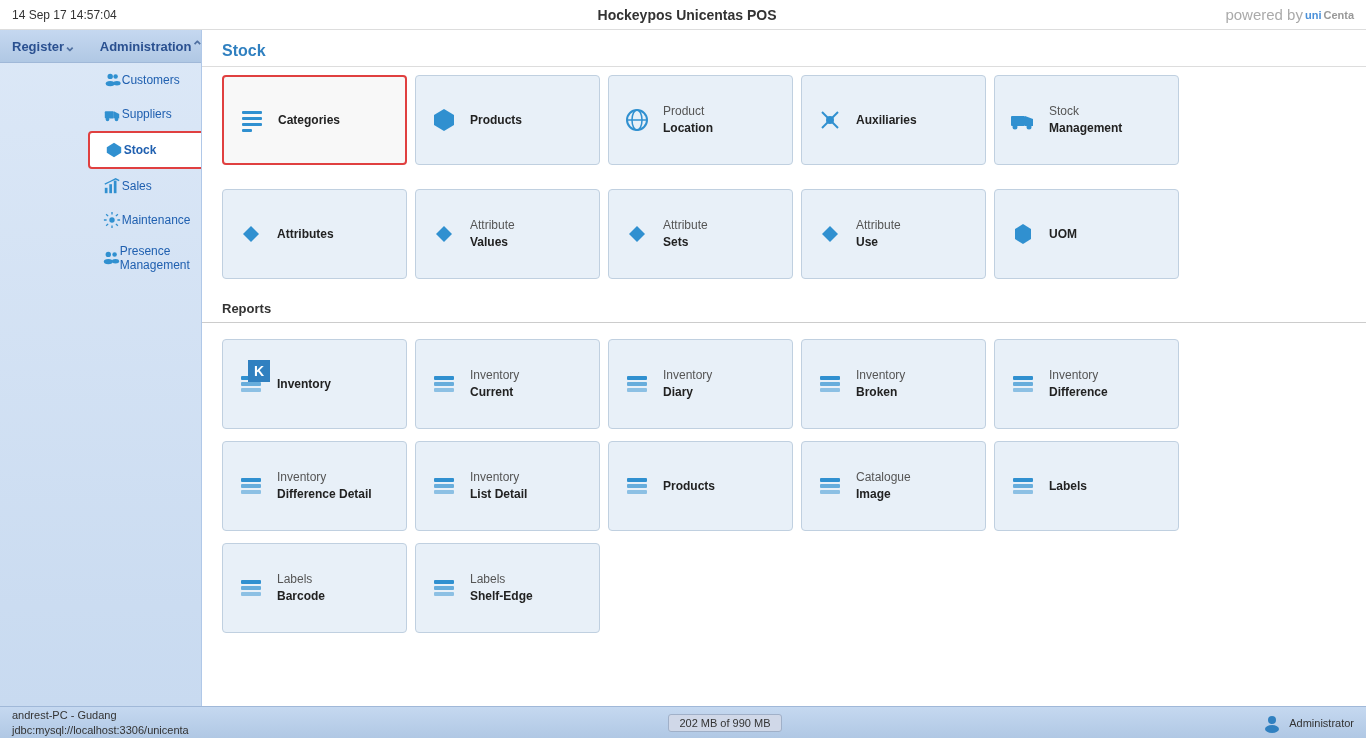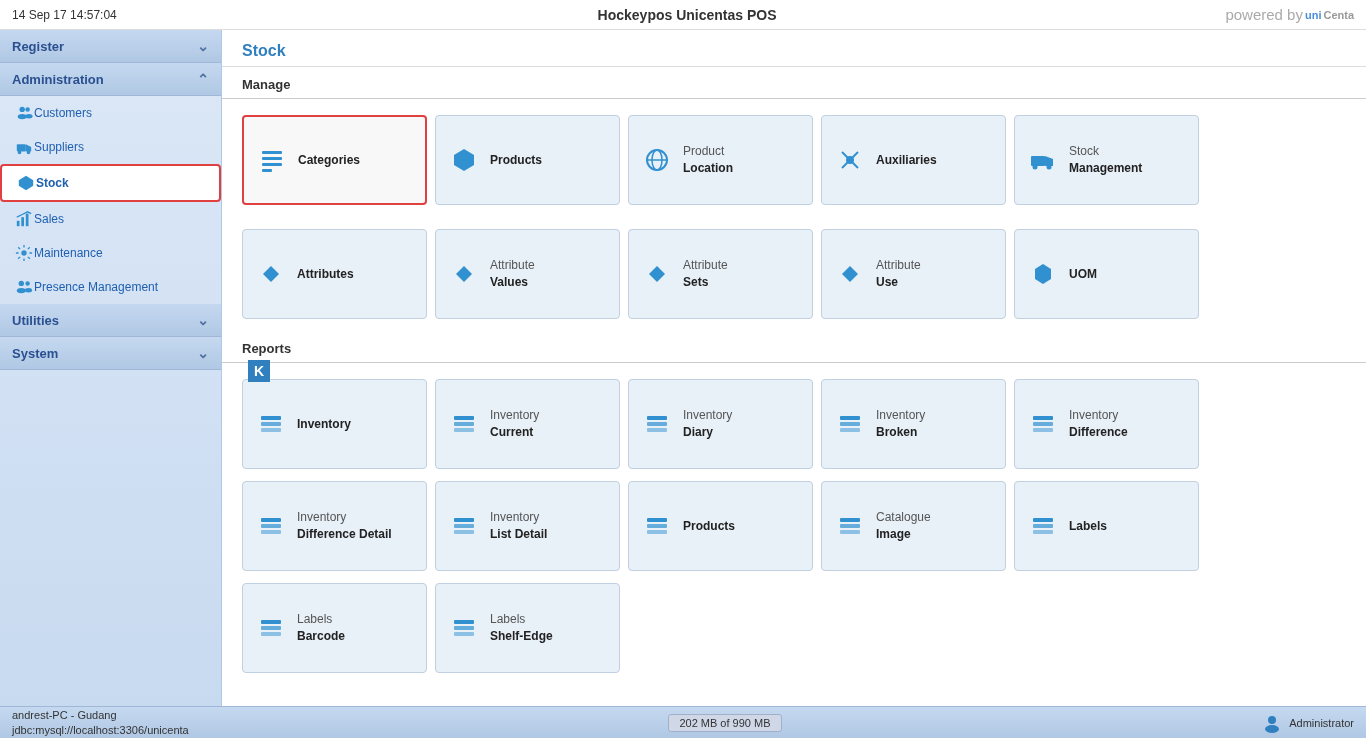--- a/index.html
+++ b/index.html
@@ -20,25 +20,24 @@
     #topbar-title { font-size: 14px; font-weight: bold; color: #333; margin-left: 32px; }
     #topbar-brand { font-size: 11px; color: #999; display: flex; align-items: center; gap: 2px; }
     #topbar-brand span.brand-uni { color: #4a90d9; font-weight: bold; }
     #topbar-brand span.brand-centa { color: #999; font-weight: bold; }
 
     
     #layout { display: flex; height: calc(738px - 30px - 32px); }
 
     
     #sidebar {
-      width: 222px;
+      width: 202px;
       background: linear-gradient(to bottom, #dce8f7, #c8daf0);
       border-right: 1px solid #b0c8e8;
       display: flex;
-      flex-direction: column;
       overflow-y: auto;
     }
 
     .sidebar-section {
       margin: 0;
     }
 
     .sidebar-section-header {
       display: flex;
       align-items: center;
@@ -310,21 +309,20 @@
 
   </div>
 
   <div id="k-marker">K</div>
 
   <div id="content">
 
     <div id="section-title">Stock</div>
 
     <div>
-      <div class="section-group-title">Manage</div>
 
       <div class="tiles-grid">
 
         <div class="tile active-border">
           <div class="tile-icon">
             <svg width="28" height="28" viewBox="0 0 28 28" fill="#3090d0">
               <rect x="4" y="5" width="20" height="3" rx="1"></rect>
               <rect x="4" y="11" width="20" height="3" rx="1"></rect>
               <rect x="4" y="17" width="20" height="3" rx="1"></rect>
               <rect x="4" y="23" width="10" height="3" rx="1"></rect>

